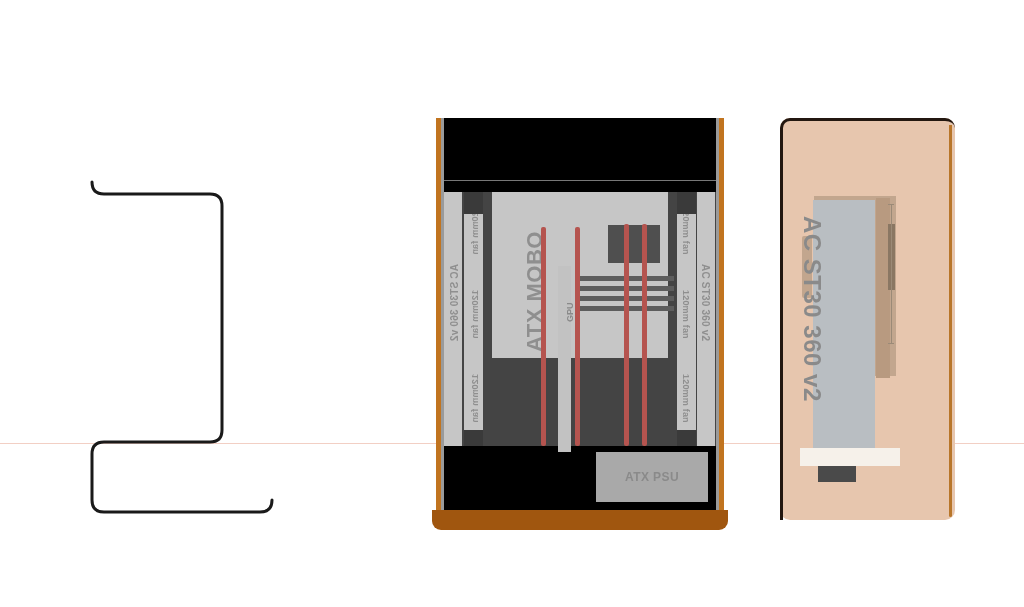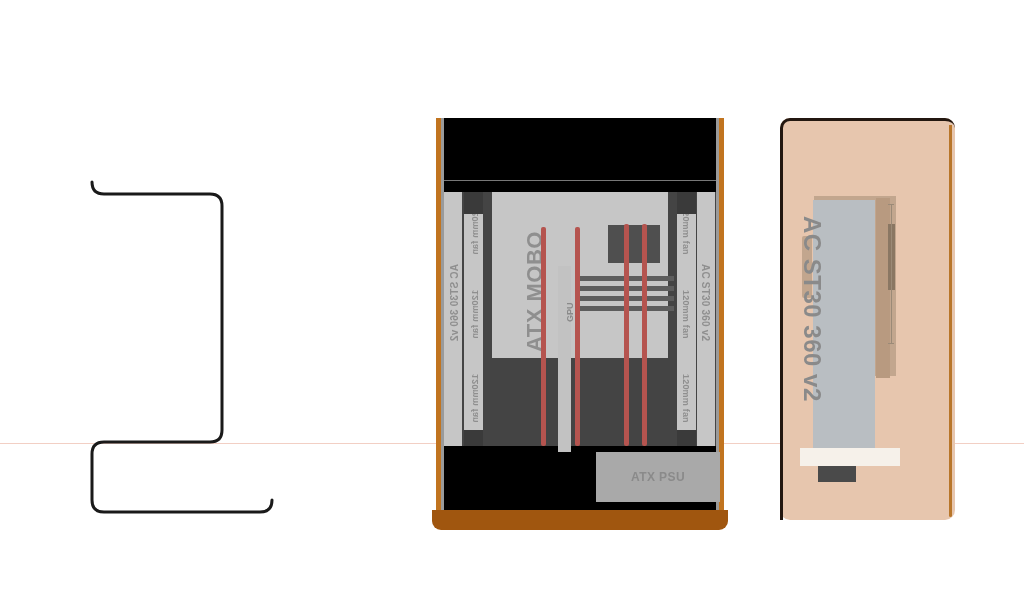--- a/index.html
+++ b/index.html
@@ -233,21 +233,21 @@
     transform: rotate(90deg);
     transform-origin: 0 0;
   }
   .mirror-wrap { transform: scaleX(-1); }
 
   
   .psu {
     position: absolute;
     left: 160px;
     bottom: 16px;
-    width: 124px;
+    width: 112px;
     height: 50px;
     background: #a9a9a9;
   }
   .psu-label {
     position: absolute;
     left: 0; right: 0;
     top: 50%;
     transform: translateY(-50%);
     text-align: center;
     color: #8a8a8a;

